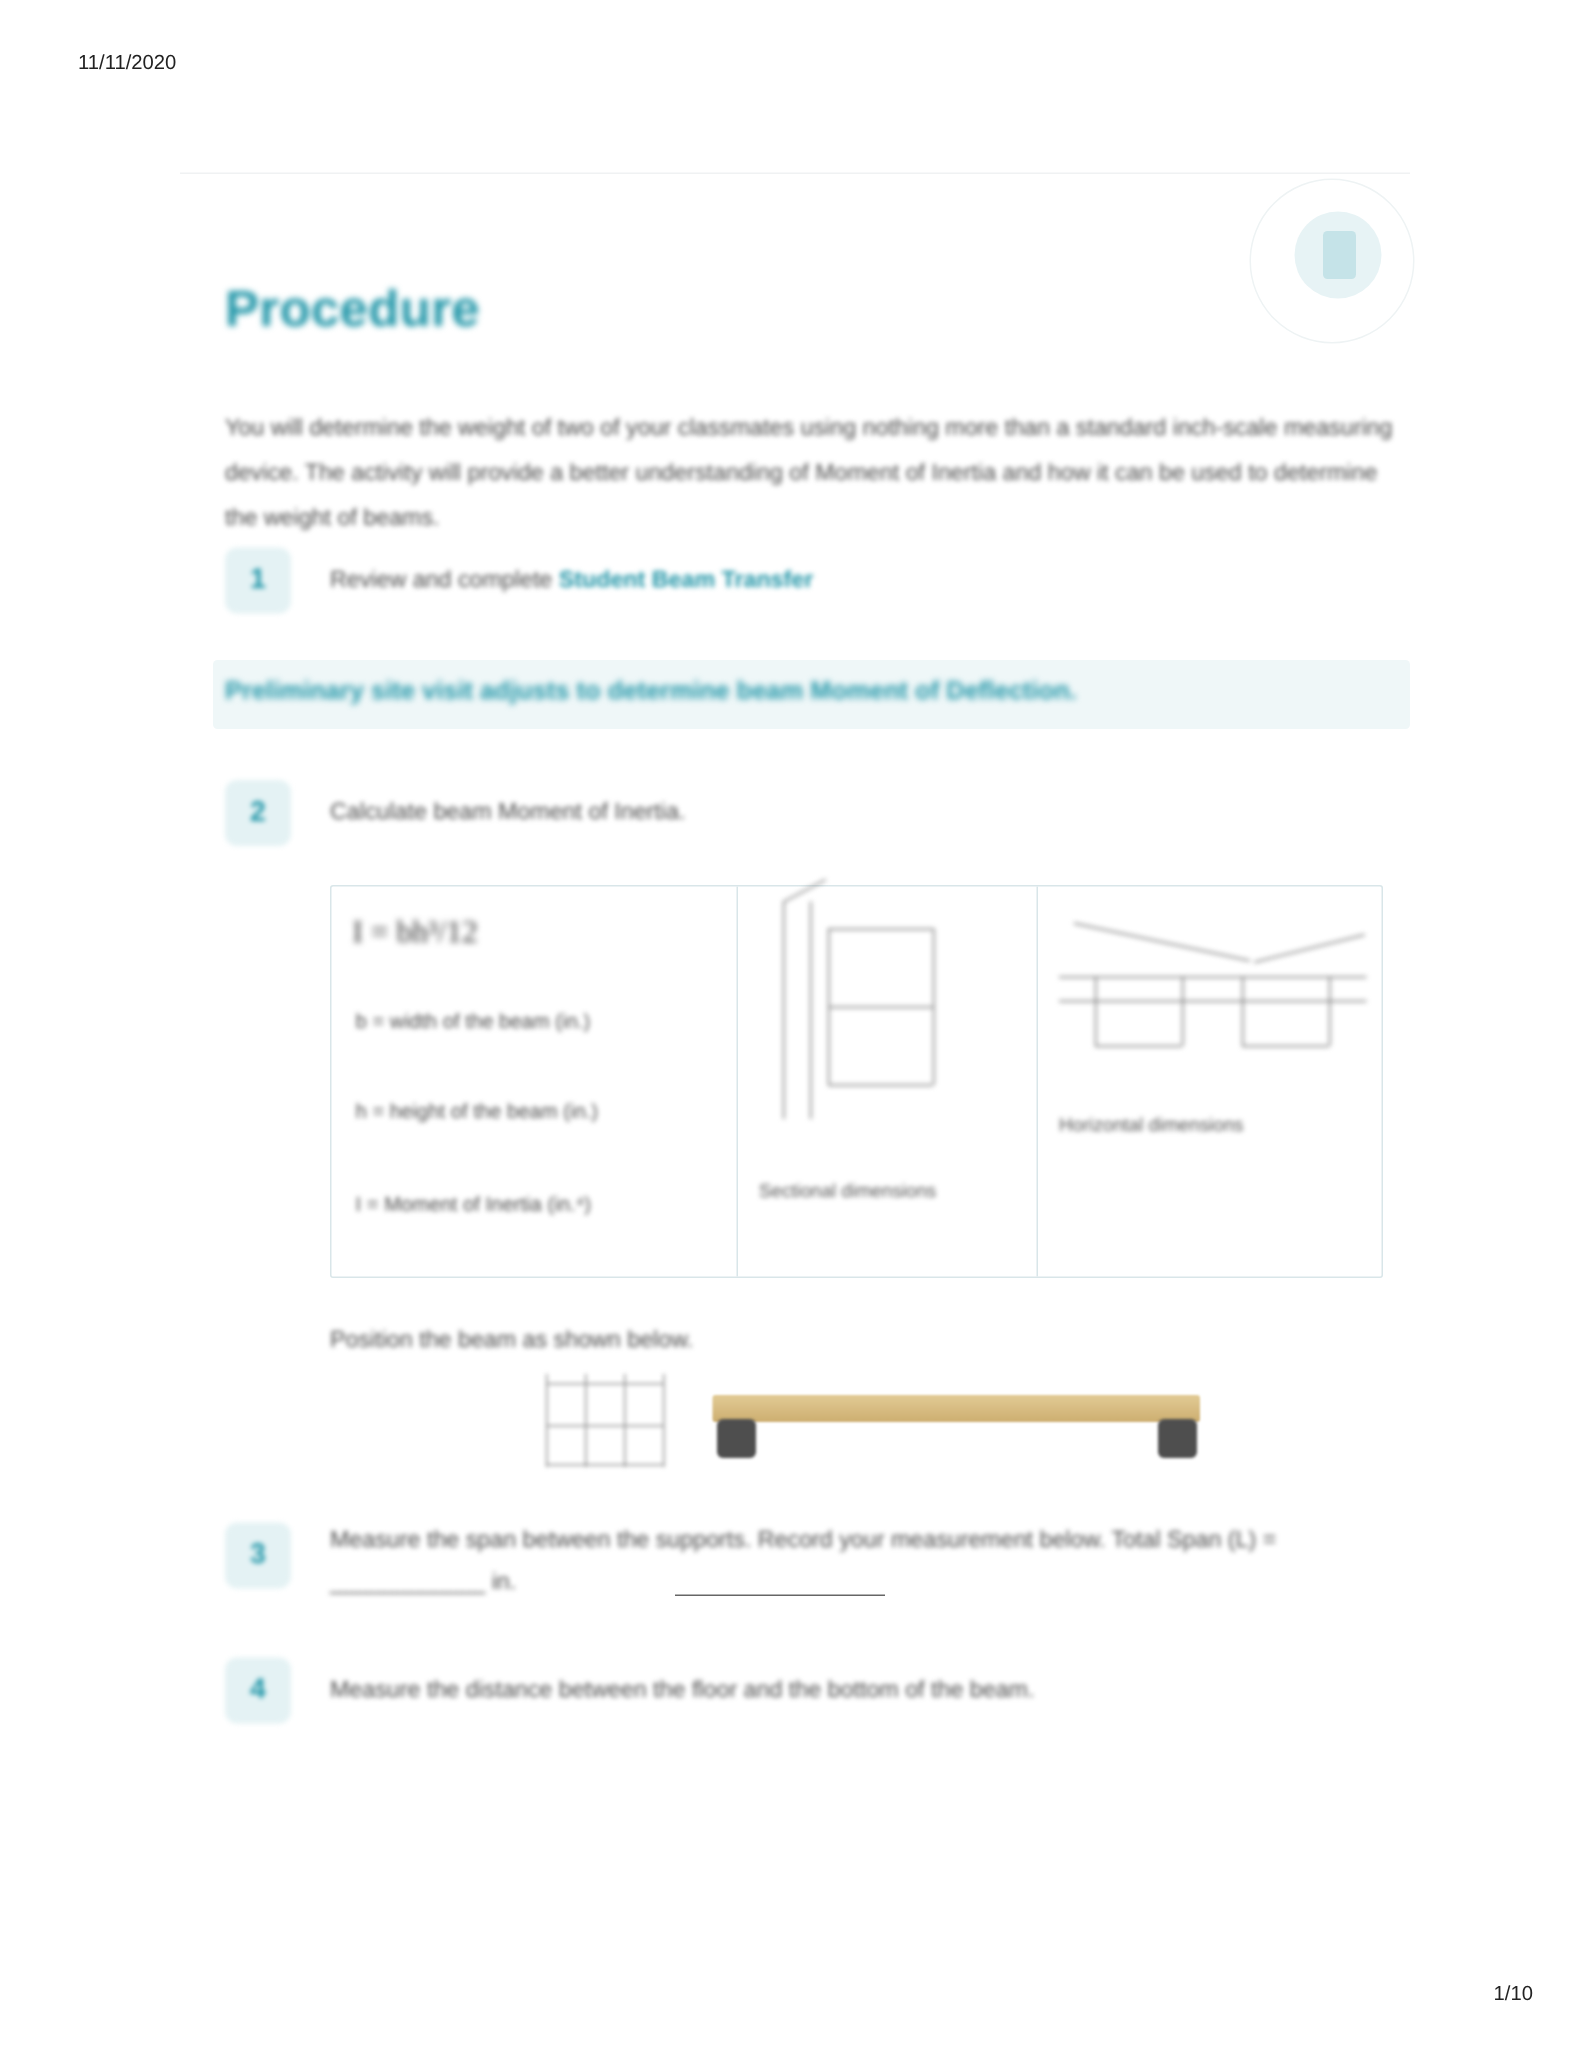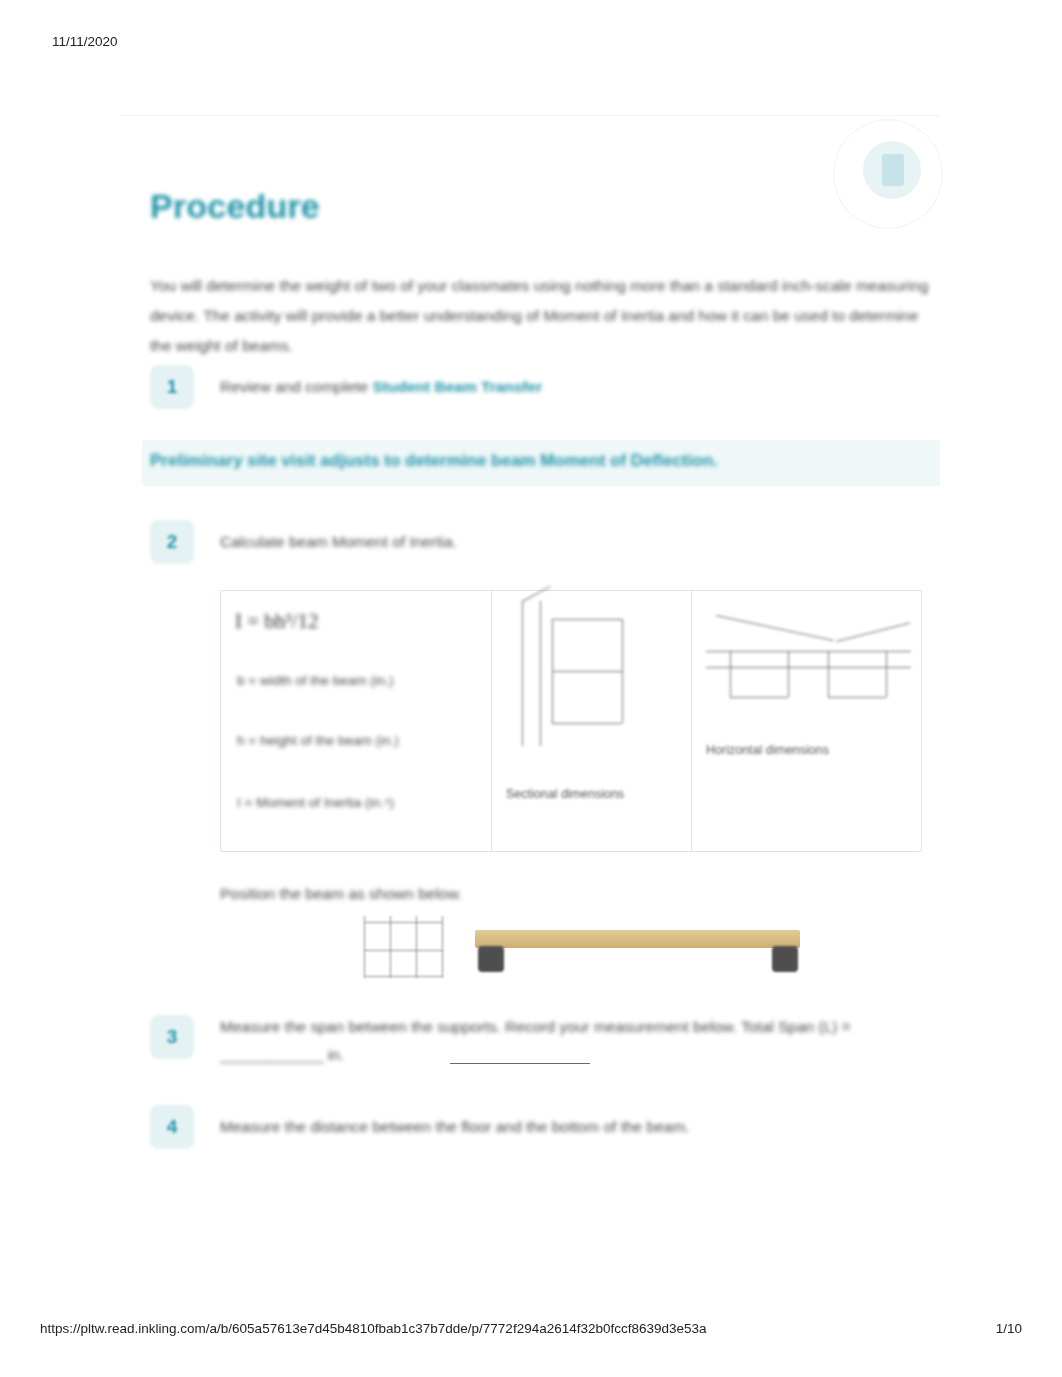--- a/index.html
+++ b/index.html
@@ -382,15 +382,14 @@
   <div class="step-num" style="left:30px; top:900px;">3</div>
   <div class="step-text" style="left:100px; top:898px; width:690px;">Measure the span between the supports. Record your measurement below. Total Span (L) = ____________ in.</div>
   <div class="blank-line" style="top:948px;"></div>
 
   <div class="step-num" style="left:30px; top:990px;">4</div>
   <div class="step-text" style="left:100px; top:998px; width:690px;">Measure the distance between the floor and the bottom of the beam.</div>
 
 </div>
 
 <div class="print-footer">
-  <span class="url">https://pltw.read.inkling.com/a/b/605a57613e7d45b4810fbab1c37b7dde/p/7772f294a2614f32b0fccf8639d3e53a</span>
   <span class="page">1/10</span>
 </div>
 
 </body></html>

